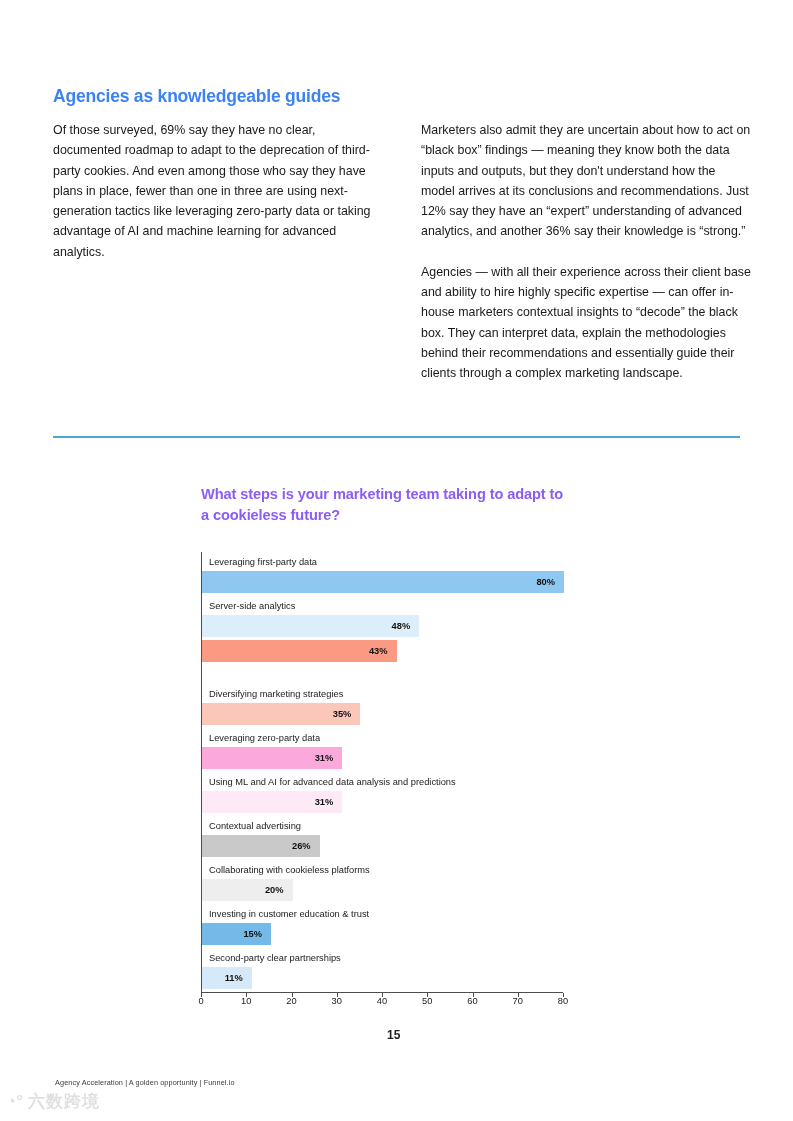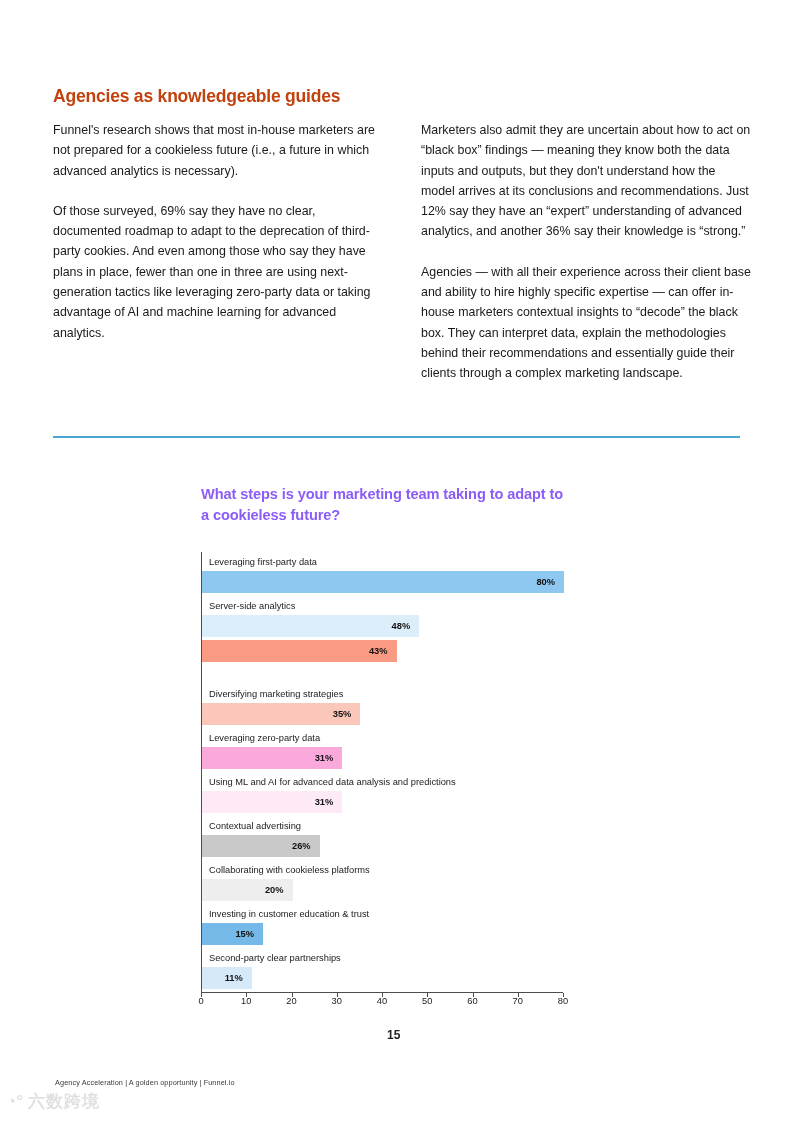--- a/index.html
+++ b/index.html
@@ -20,21 +20,21 @@
   }
 
   
   .section-heading {
     position: absolute;
     left: 53px;
     top: 74px;
     font-size: 17.5px;
     font-weight: bold;
     letter-spacing: -0.2px;
-    color: #c2410c;
+    color: #3b82f6;
   }
 
   
   .col {
     position: absolute;
     top: 120px;
     font-size: 12.4px;
     line-height: 20.3px;
     color: #1a1a1a;
   }
@@ -175,21 +175,20 @@
   }
 </style>
 </head>
 <body>
 
 <div id="page">
 
   <h1 class="section-heading">Agencies as knowledgeable guides</h1>
 
   <div class="col col-left">
-    <p>Funnel's research shows that most in-house marketers are not prepared for a cookieless future (i.e., a future in which advanced analytics is necessary).</p>
     <p>Of those surveyed, 69% say they have no clear, documented roadmap to adapt to the deprecation of third-party cookies. And even among those who say they have plans in place, fewer than one in three are using next-generation tactics like leveraging zero-party data or taking advantage of AI and machine learning for advanced analytics.</p>
   </div>
 
   <div class="col col-right">
     <p>Marketers also admit they are uncertain about how to act on “black box” findings — meaning they know both the data inputs and outputs, but they don't understand how the model arrives at its conclusions and recommendations. Just 12% say they have an “expert” understanding of advanced analytics, and another 36% say their knowledge is “strong.”</p>
     <p>Agencies — with all their experience across their client base and ability to hire highly specific expertise — can offer in-house marketers contextual insights to “decode” the black box. They can interpret data, explain the methodologies behind their recommendations and essentially guide their clients through a complex marketing landscape.</p>
   </div>
 
   <div class="divider"></div>
 
@@ -239,21 +238,21 @@
           </div>
         </div>
         <div class="bar-group">
           <div class="bar-label">Collaborating with cookieless platforms</div>
           <div class="bar" style="width: 90.5px; background: rgb(238, 238, 238);">
             <span class="bar-value">20%</span>
           </div>
         </div>
         <div class="bar-group">
           <div class="bar-label">Investing in customer education &amp; trust</div>
-          <div class="bar" style="width: 61px; background: rgb(116, 185, 232);">
+          <div class="bar" style="width: 69px; background: rgb(116, 185, 232);">
             <span class="bar-value">15%</span>
           </div>
         </div>
         <div class="bar-group">
           <div class="bar-label">Second-party clear partnerships</div>
           <div class="bar" style="width: 49.775px; background: rgb(214, 233, 249);">
             <span class="bar-value">11%</span>
           </div>
         </div>
       </div>

